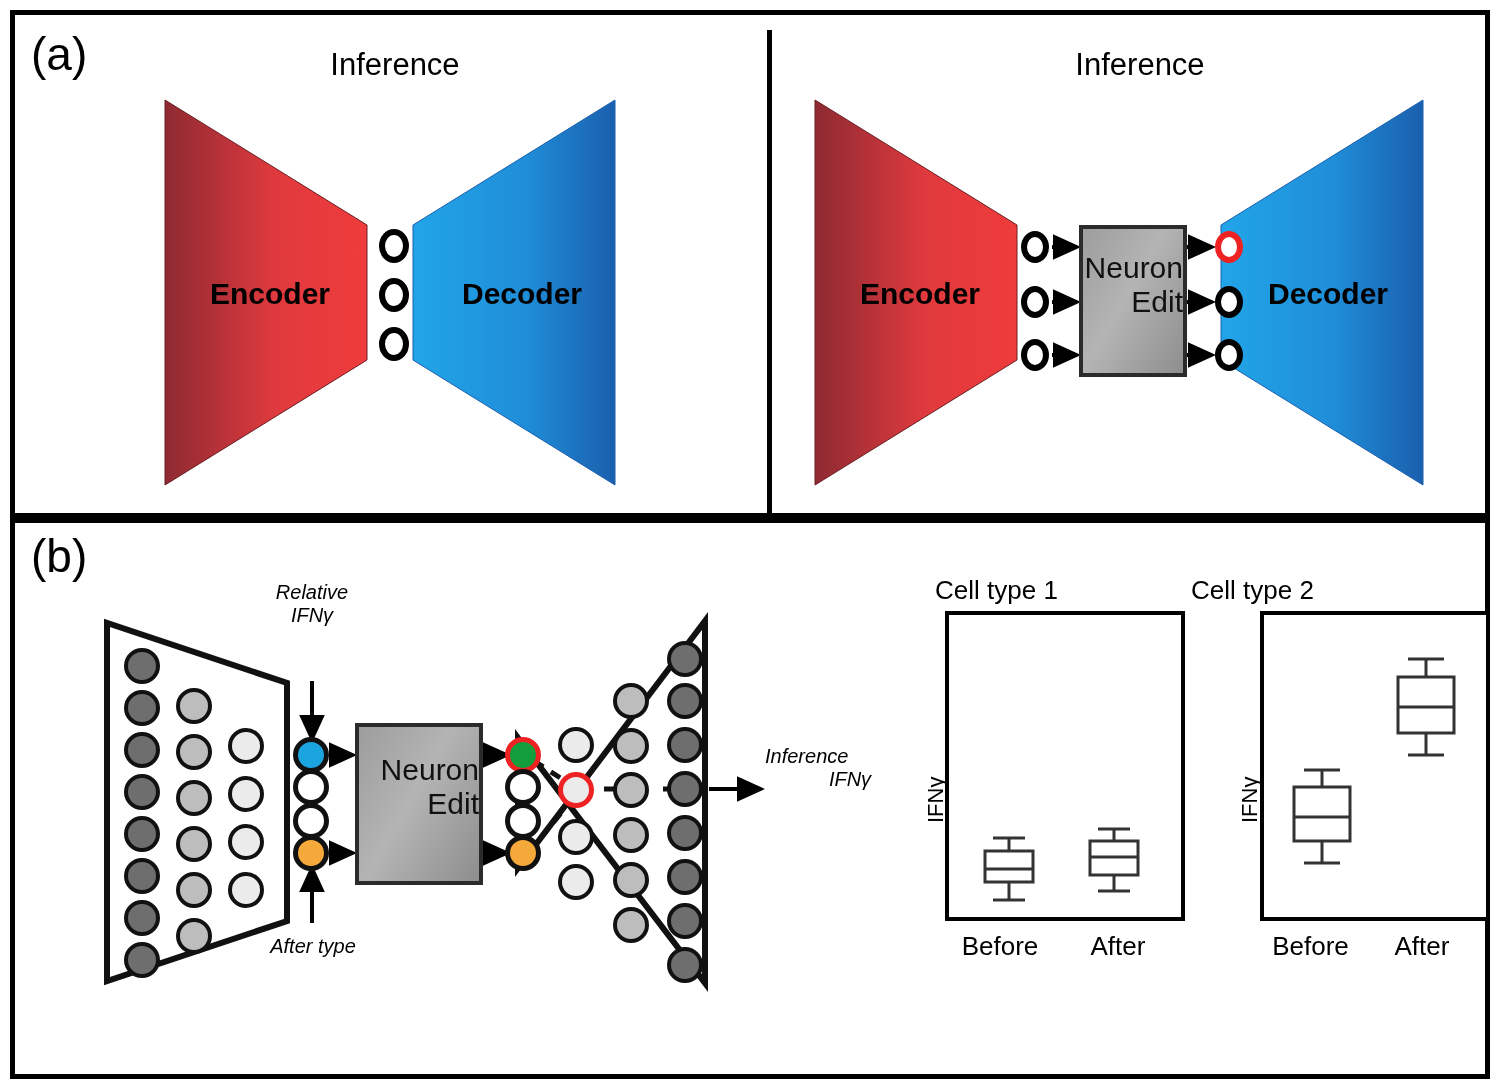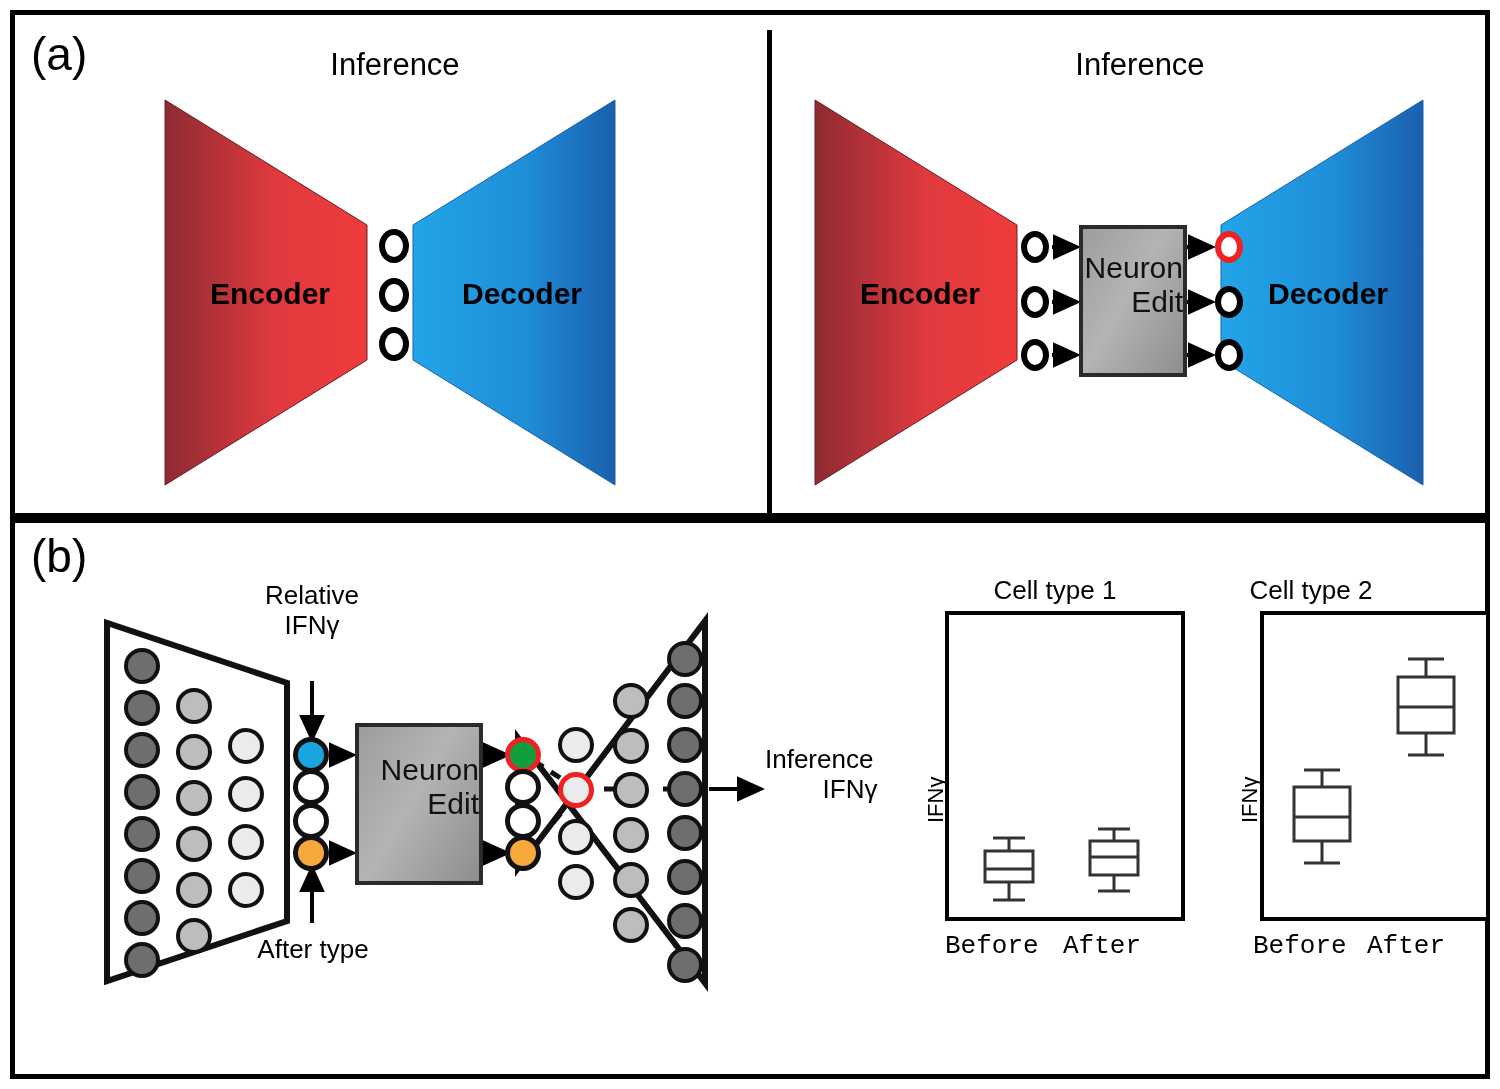--- a/index.html
+++ b/index.html
@@ -10,25 +10,25 @@
   #panel-b{left:10px;top:518px;width:1480px;height:561px;}
   #divider-a{position:absolute;left:752px;top:15px;width:5px;height:498px;background:#000;}
   .panel-letter{position:absolute;font-size:46px;line-height:1;font-family:"Liberation Sans",sans-serif;}
   .sub-title{position:absolute;font-size:31px;text-align:center;font-family:"Liberation Sans",sans-serif;}
   .lbl-inside{position:absolute;font-size:30px;font-weight:bold;text-align:center;font-family:"Liberation Sans",sans-serif;}
   .circ{position:absolute;border-radius:50%;box-sizing:border-box;}
   .lat{border:6px solid #000;background:#fff;}
   .nbox{position:absolute;box-sizing:border-box;border:4px solid #2b2b2b;
         background:linear-gradient(120deg,#9d9d9d 0%,#b4b4b4 45%,#8e8e8e 100%);}
   .nbox span{display:block;width:100%;text-align:right;font-family:"Liberation Sans",sans-serif;color:#111;}
-  .ann{position:absolute;font-size:26px;text-align:center;line-height:1.15;font-family:"Liberation Sans",sans-serif;}
+  .ann{position:absolute;font-size:20px;text-align:center;line-height:1.15;font-family:"Liberation Sans",sans-serif;font-style:italic;}
   .node{position:absolute;border-radius:50%;box-sizing:border-box;border:4px solid #111;}
   .bp-frame{position:absolute;box-sizing:border-box;border:4px solid #000;background:#fff;}
-  .bp-title{position:absolute;font-size:26px;text-align:center;font-family:"Liberation Sans",sans-serif;}
-  .bp-xlab{position:absolute;font-size:26px;font-family:Liberation Mono, monospace;}
+  .bp-title{position:absolute;font-size:26px;text-align:left;font-family:"Liberation Sans",sans-serif;}
+  .bp-xlab{position:absolute;font-size:26px;text-align:center;font-family:Liberation Sans, sans-serif;}
   .bp-ylab{position:absolute;font-size:22px;font-family:"Liberation Sans",sans-serif;
            transform:rotate(-90deg);transform-origin:left top;white-space:nowrap;}
   svg{position:absolute;left:0;top:0;overflow:visible;}
 </style>
 </head>
 <body>
 
 <div id="figure">
 
   <div class="frame" id="panel-a">

